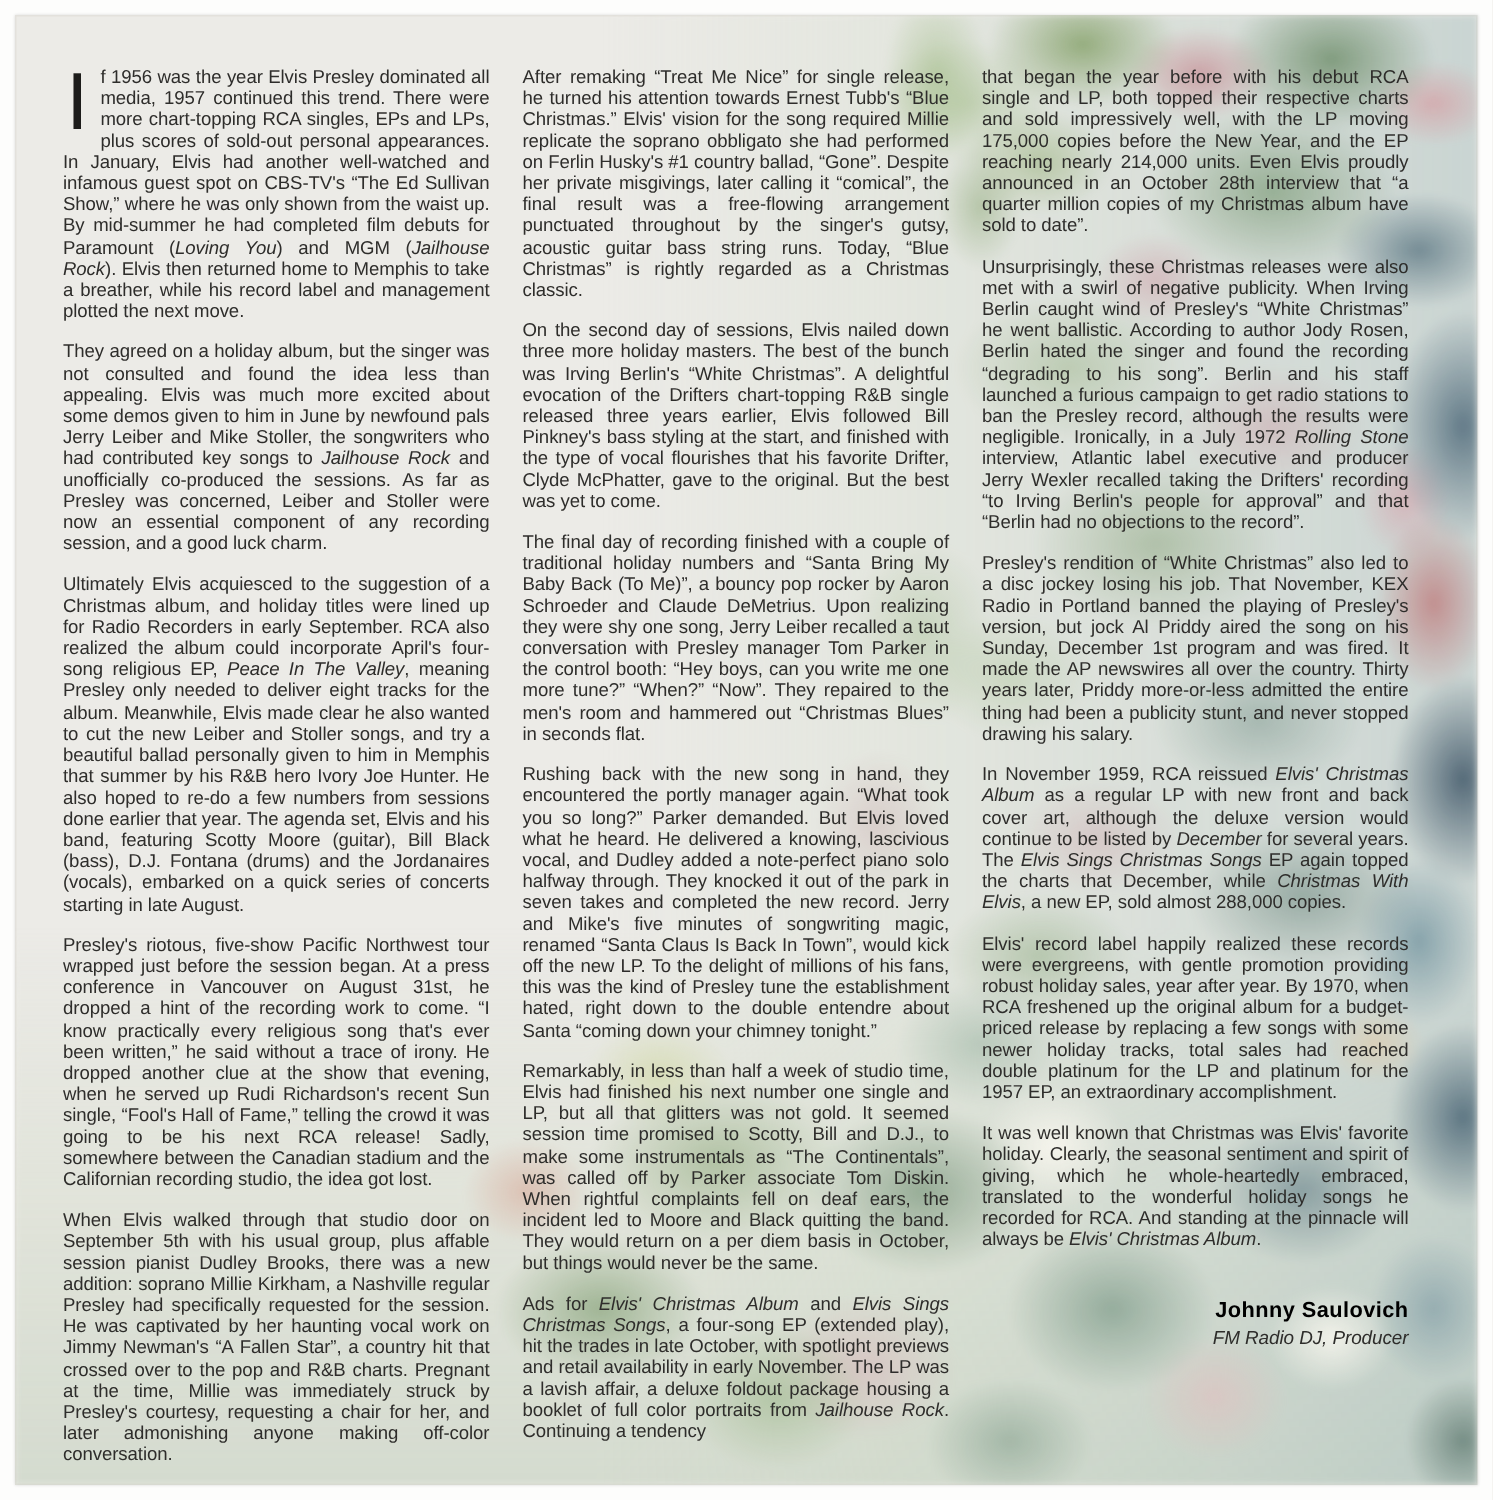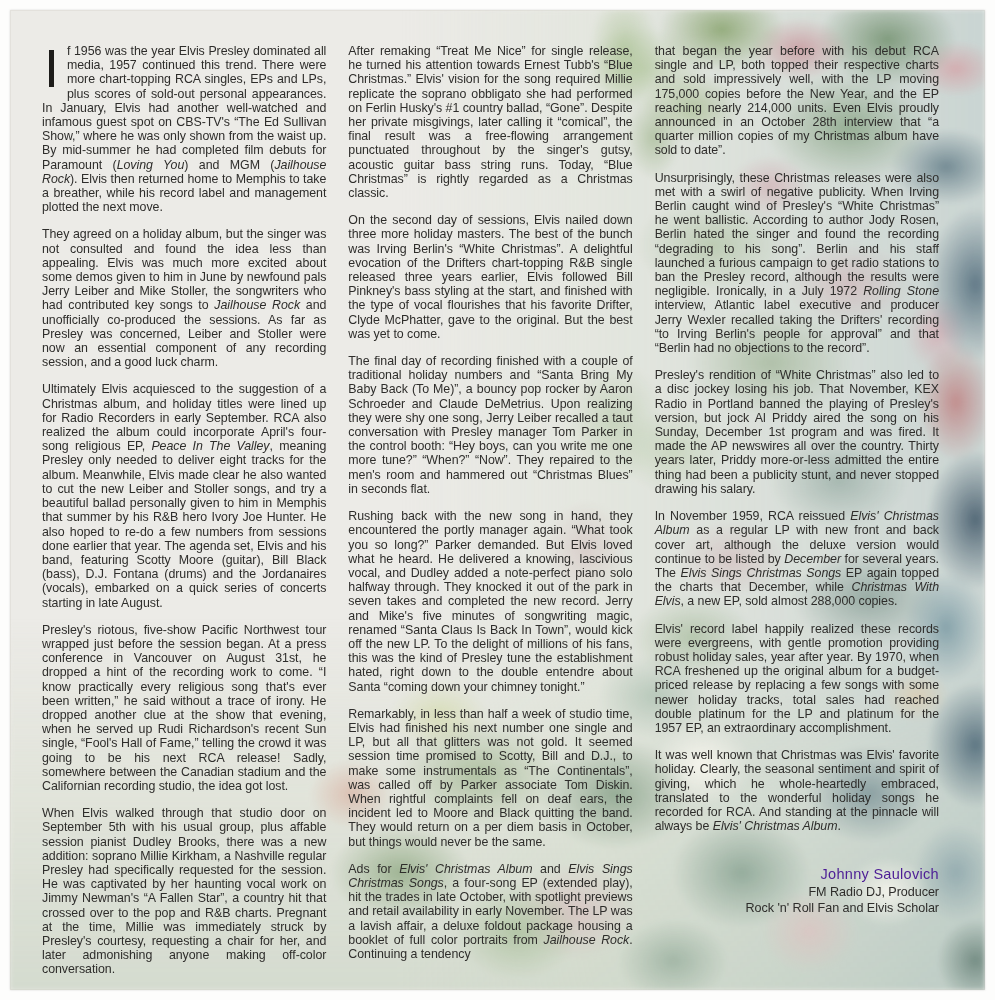--- a/index.html
+++ b/index.html
@@ -92,22 +92,22 @@
   .dropcap{
     float:left;
     font-size:54px;line-height:0.82;
     padding:2px 8px 0 2px;
     color:#1d1c1a;
   }
   .signature{
     margin-top:34px;
     text-align:right;
   }
-  .sig-name{font-weight:normal;font-size:14.5px;letter-spacing:.3px;color:#4c1d95;margin-bottom:2px;}
-  .sig-line{font-size:12.6px;line-height:16.5px;color:#2e2d2b;}
+  .sig-name{font-weight:bold;font-size:14.5px;letter-spacing:.3px;color:#000000;margin-bottom:2px;}
+  .sig-line{font-size:12.6px;line-height:16.5px;color:#2e2d2b;font-style:italic;}
 </style>
 </head>
 <body>
 
 <div class="page">
   <div class="artwork"></div>
   <div class="content">
 
     <div class="col">
       <p><span class="dropcap">I</span><span>f 1956 was the year Elvis Presley dominated all media, 1957 continued this trend.  There were more chart-topping RCA singles, EPs and LPs, plus scores of sold-out personal appearances.  In January, Elvis had another well-watched and infamous guest spot on CBS-TV's “The Ed Sullivan Show,” where he was only shown from the waist up.  By mid-summer he had completed film debuts for Paramount (<i>Loving You</i>) and MGM (<i>Jailhouse Rock</i>).  Elvis then returned home to Memphis to take a breather, while his record label and management plotted the next move.</span></p>
@@ -130,18 +130,17 @@
       <p>that began the year before with his debut RCA single and LP, both topped their respective charts and sold impressively well, with the LP moving 175,000 copies before the New Year, and the EP reaching nearly 214,000 units.  Even Elvis proudly announced in an October 28th interview that “a quarter million copies of my Christmas album have sold to date”.</p>
       <p>Unsurprisingly, these Christmas releases were also met with a swirl of negative publicity.  When Irving Berlin caught wind of Presley's “White Christmas” he went ballistic.  According to author Jody Rosen, Berlin hated the singer and found the recording “degrading to his song”.  Berlin and his staff launched a furious campaign to get radio stations to ban the Presley record, although the results were negligible.  Ironically, in a July 1972 <i>Rolling Stone</i> interview, Atlantic label executive and producer Jerry Wexler recalled taking the Drifters' recording “to Irving Berlin's people for approval” and that “Berlin had no objections to the record”.</p>
       <p>Presley's rendition of “White Christmas” also led to a disc jockey losing his job.  That November, KEX Radio in Portland banned the playing of Presley's version, but jock Al Priddy aired the song on his Sunday, December 1st program and was fired.  It made the AP newswires all over the country.  Thirty years later, Priddy more-or-less admitted the entire thing had been a publicity stunt, and never stopped drawing his salary.</p>
       <p>In November 1959, RCA reissued <i>Elvis' Christmas Album</i> as a regular LP with new front and back cover art, although the deluxe version would continue to be listed by <i>December</i> for several years.  The <i>Elvis Sings Christmas Songs</i> EP again topped the charts that December, while <i>Christmas With Elvis</i>, a new EP, sold almost 288,000 copies.</p>
       <p>Elvis' record label happily realized these records were evergreens, with gentle promotion providing robust holiday sales, year after year.  By 1970, when RCA freshened up the original album for a budget-priced release by replacing a few songs with some newer holiday tracks, total sales had reached double platinum for the LP and platinum for the 1957 EP, an extraordinary accomplishment.</p>
       <p>It was well known that Christmas was Elvis' favorite holiday.  Clearly, the seasonal sentiment and spirit of giving, which he whole-heartedly embraced, translated to the wonderful holiday songs he recorded for RCA. And standing at the pinnacle will always be <i>Elvis' Christmas Album</i>.</p>
 
       <div class="signature">
         <div class="sig-name">Johnny Saulovich</div>
         <div class="sig-line">FM Radio DJ, Producer</div>
-        <div class="sig-line">Rock 'n' Roll Fan and Elvis Scholar</div>
       </div>
     </div>
 
   </div>
 </div>
 
 </body></html>

